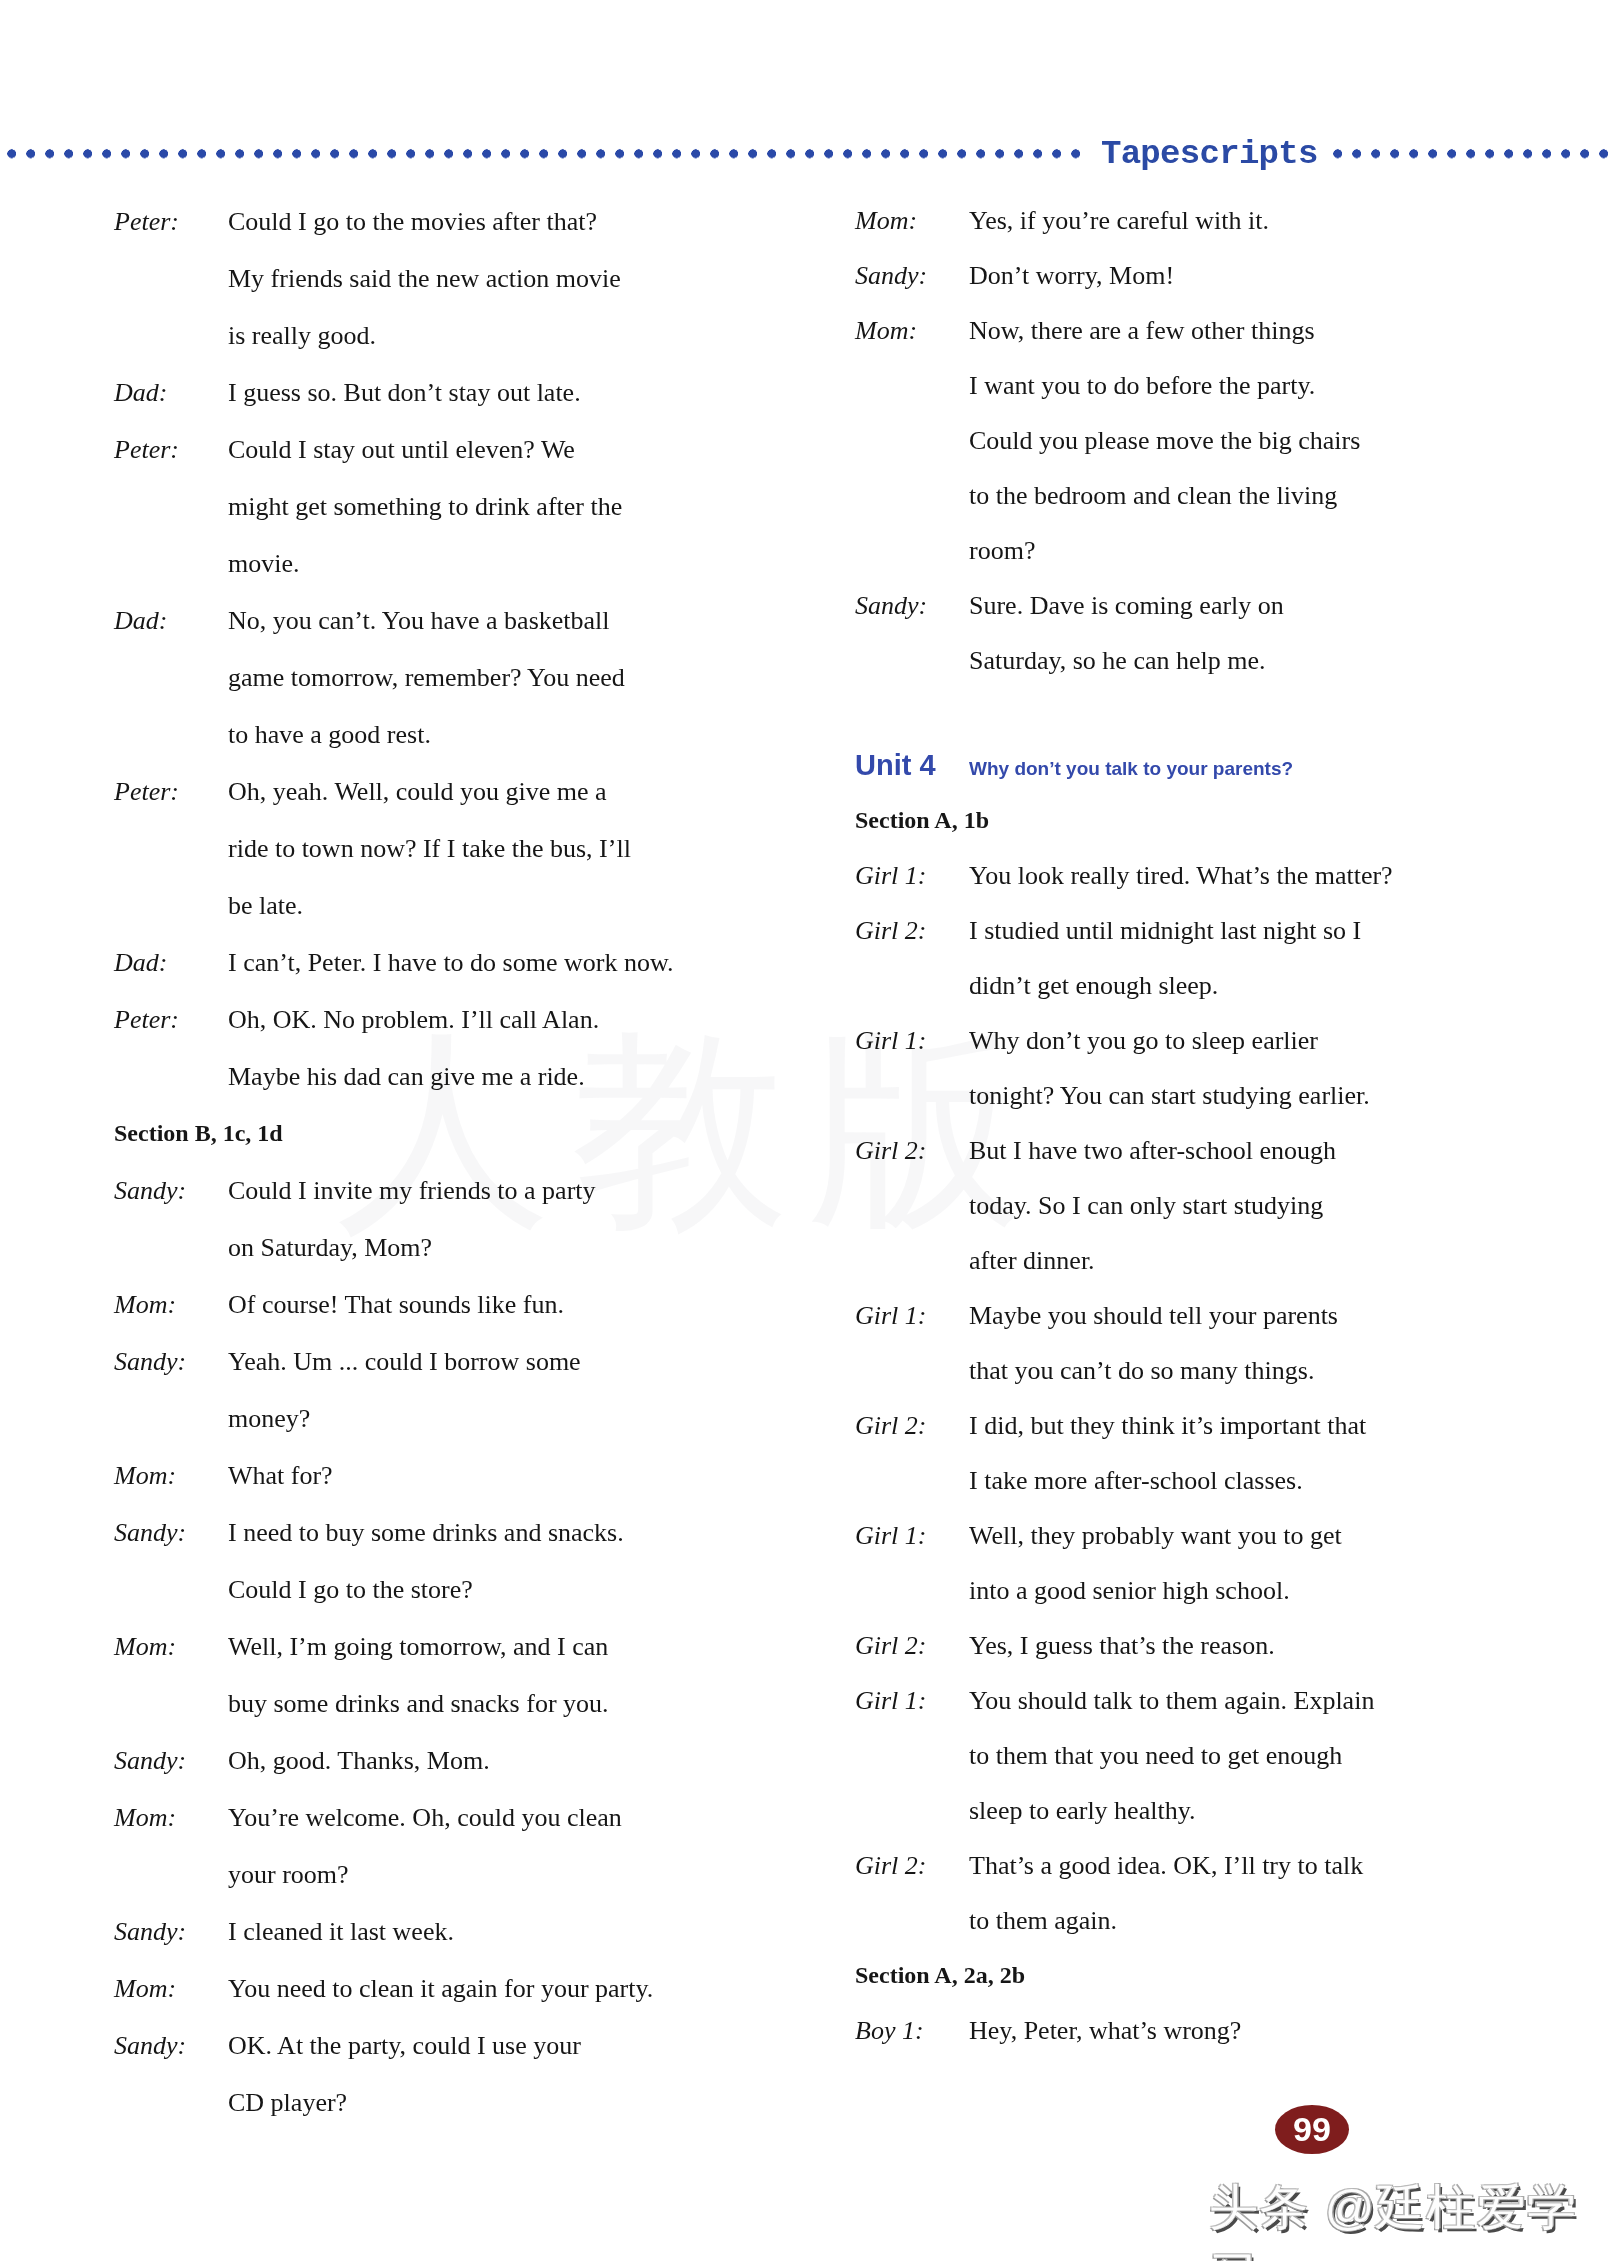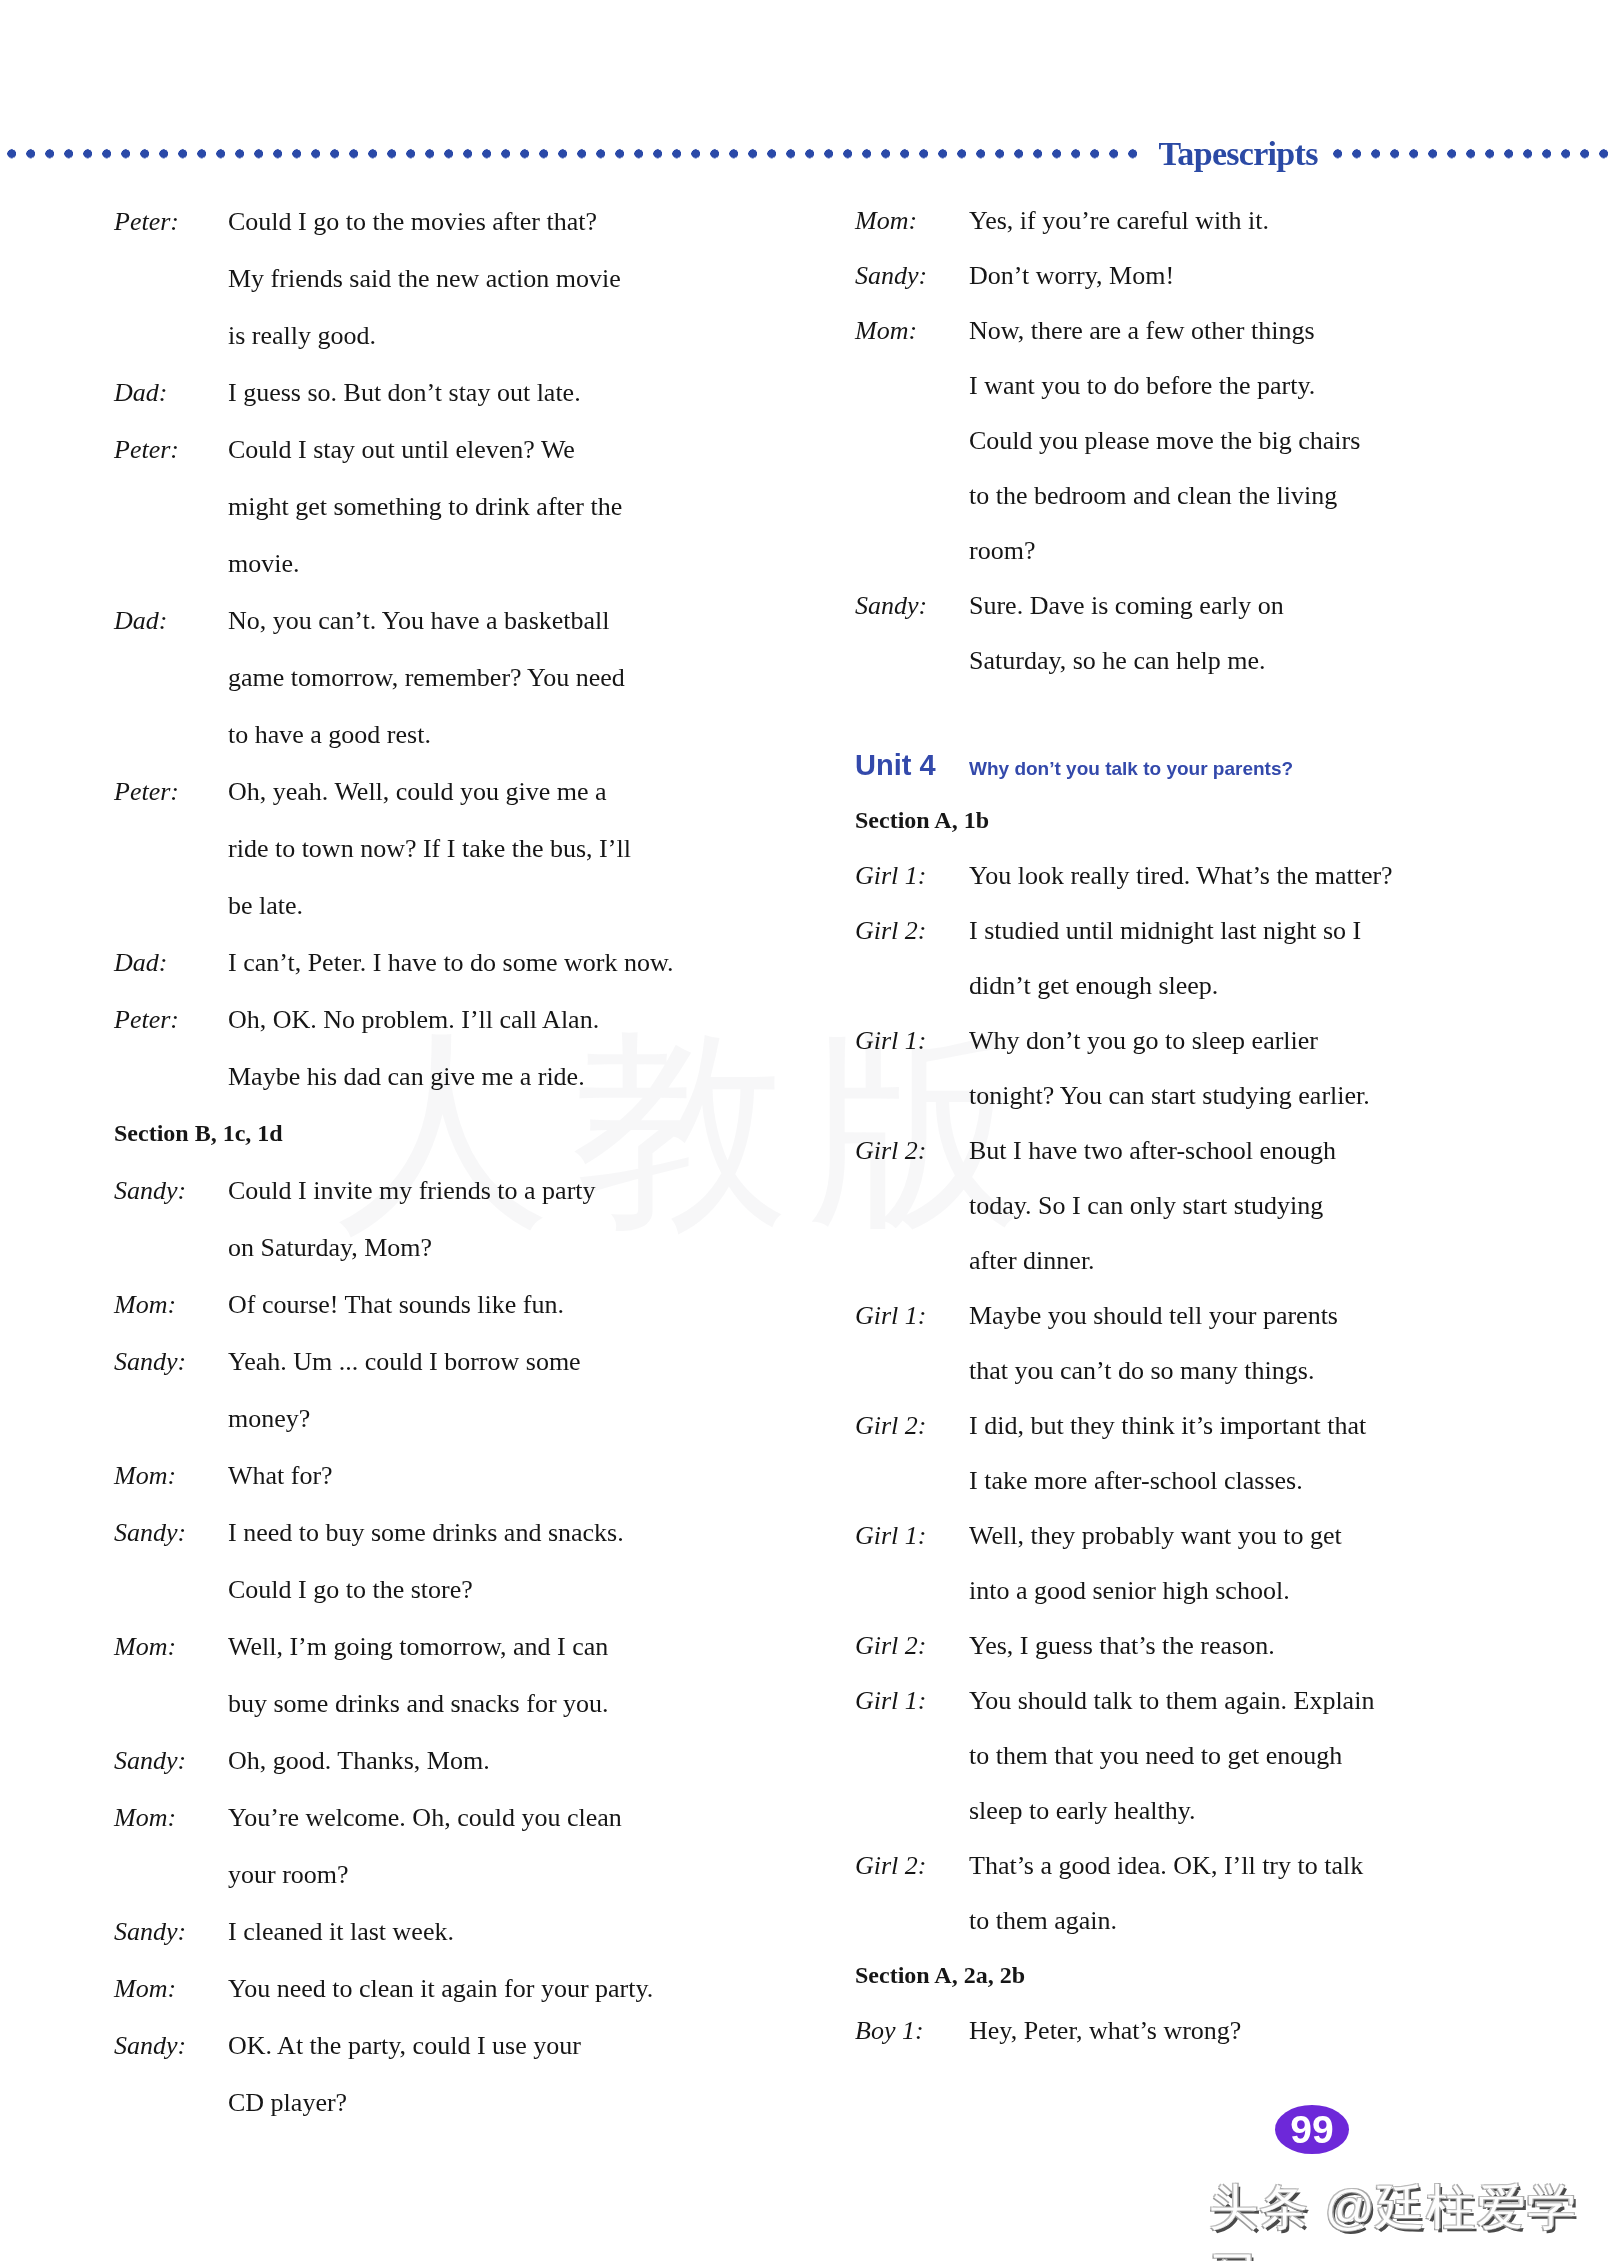--- a/index.html
+++ b/index.html
@@ -26,21 +26,21 @@
     background-image:radial-gradient(circle 4.6px at 5.7px 5.7px, #2a49a8 92%, rgba(42,73,168,0) 100%);
     background-size:19px 11.4px;
     background-repeat:repeat-x;
     background-position:left center;
   }
   .dots-left{flex:1 1 auto; margin-left:5.7px;}
   .dots-right{flex:0 0 285px;}
   .title{
     flex:0 0 auto;
     margin:0 14.3px 0 15.7px;
-    font-family:Liberation Serif, serif;
+    font-family:Liberation Mono, monospace;
     font-weight:bold;
     font-size:34px;
     color:#2b4aa5;
     letter-spacing:-0.7px;
     line-height:34px;
   }
 
   
   .center-mark{
     position:absolute;
@@ -97,25 +97,25 @@
     font-size:19px;
     color:#3349ab;
   }
 
   
   .badge{
     position:absolute;
     left:1275px; top:2105px;
     width:74px; height:49px;
     border-radius:50%;
-    background:#6d28d9;
+    background:#7f1d1d;
     color:#ffffff;
     font-family:"Liberation Sans", sans-serif;
     font-weight:bold;
-    font-size:39px;
+    font-size:34px;
     display:flex;
     align-items:center;
     justify-content:center;
   }
 
   
   .stamp{
     position:absolute;
     left:1209px; top:2175px;
     font-family:"Liberation Sans", sans-serif;

